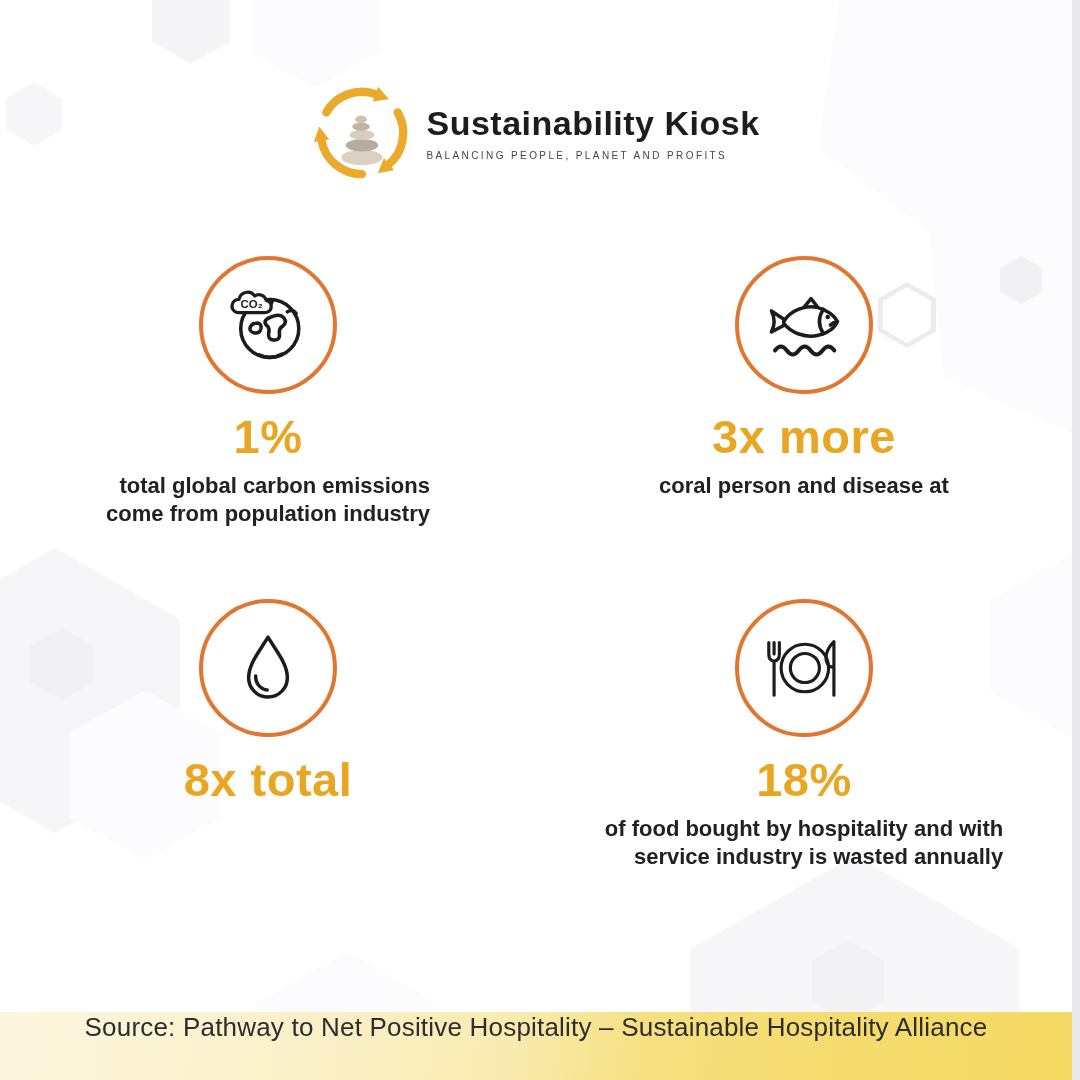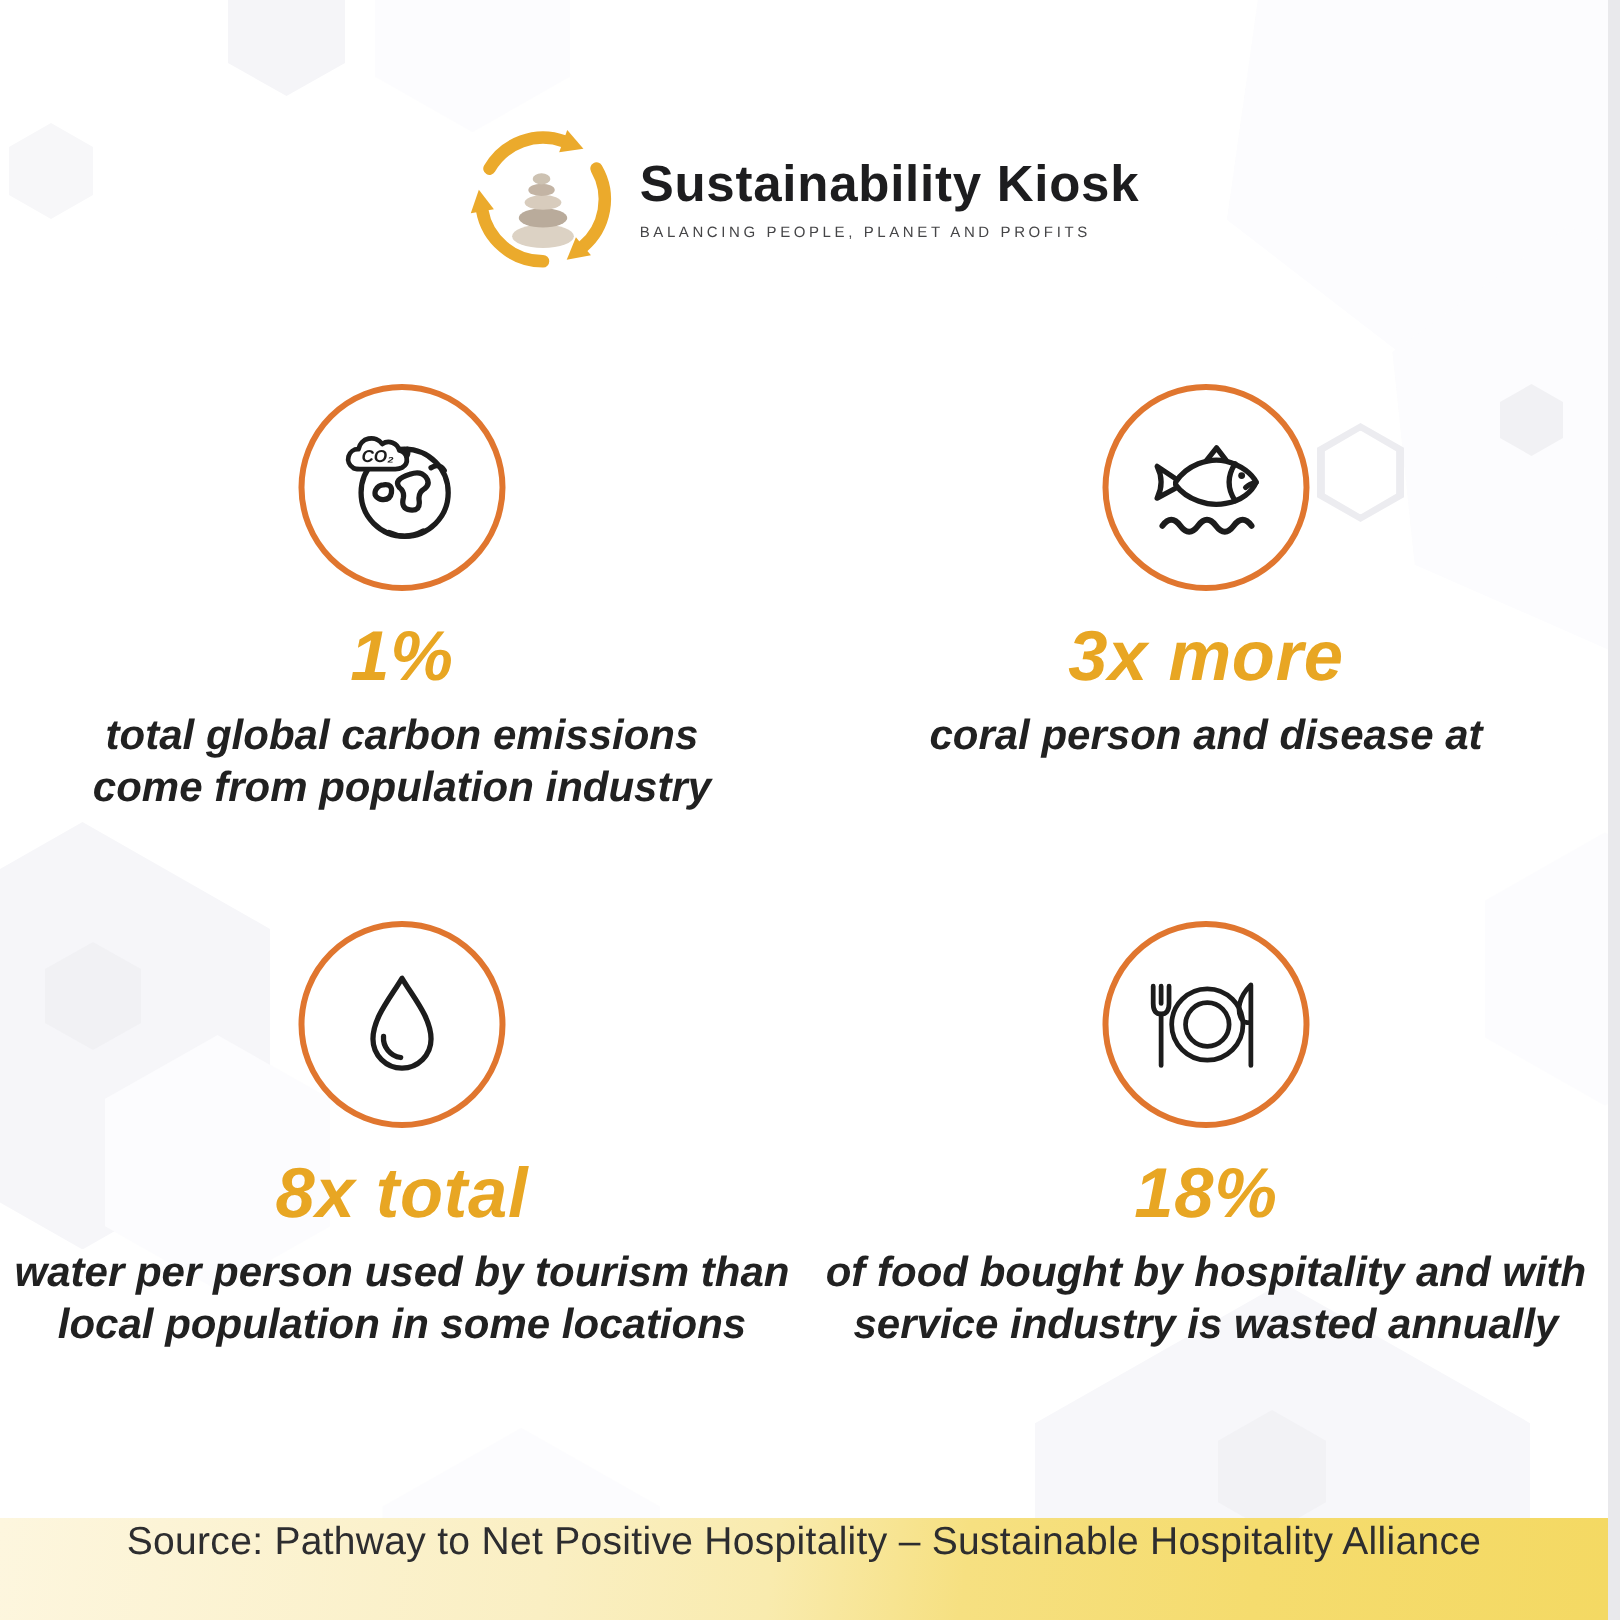--- a/index.html
+++ b/index.html
@@ -29,32 +29,32 @@
     font-size:34px;font-weight:600;color:#1d1d1f;letter-spacing:.5px;line-height:1.1;
   }
   .brand-tagline{
     margin-top:7px;font-size:10px;font-weight:500;color:#454547;letter-spacing:2.4px;
   }
   
   .stats-grid{
     position:absolute;top:256px;left:0;width:100%;z-index:2;
     display:grid;grid-template-columns:1fr 1fr;row-gap:72px;
   }
-  .stat{display:flex;flex-direction:column;align-items:center;text-align:center;font-style:italic;}
+  .stat{display:flex;flex-direction:column;align-items:center;text-align:right;}
   .stat-circle{
     width:130px;height:130px;border:4px solid #E0762F;border-radius:50%;
     display:flex;align-items:center;justify-content:center;background:transparent;
   }
   .stat-circle svg{width:88px;height:88px;}
   .stat-value{
     margin-top:16px;font-size:47px;font-weight:800;color:#E8A623;line-height:1.15;
     letter-spacing:.5px;
   }
   .stat-caption{
-    margin-top:8px;font-size:28px;font-weight:700;color:#212121;line-height:1.25;
+    margin-top:8px;font-size:22px;font-weight:700;color:#212121;line-height:1.25;
   }
   
   .source-bar{
     position:absolute;left:0;bottom:0;width:100%;height:68px;z-index:3;
     display:flex;align-items:flex-start;justify-content:center;
     background:linear-gradient(97deg,#FDF6DE 0%,#FAEFC3 34%,#F9EBAE 48%,#F6E081 60%,#F5DC6E 78%,#F4D963 100%);
   }
   .source-text{font-size:26px;font-weight:400;color:#2d2d2f;letter-spacing:.2px;}
 </style>
 </head>
@@ -158,24 +158,20 @@
     <section class="stat">
       <div class="stat-circle">
         <svg viewBox="0 0 100 100" aria-hidden="true">
           <g fill="none" stroke="#1c1c1c" stroke-width="4" stroke-linecap="round" stroke-linejoin="round">
             <path d="M50,15 C41,30 28,45 28,61 a22,22 0 0 0 44,0 C72,45 59,30 50,15 Z"></path>
             <path d="M36,59 a15,15 0 0 0 13,16"></path>
           </g>
         </svg>
       </div>
       <div class="stat-value">8x total</div>
-      <div class="stat-caption">
-        <div>water per person used by tourism than</div>
-        <div>local population in some locations</div>
-      </div>
     </section>
 
     <section class="stat">
       <div class="stat-circle">
         <svg viewBox="0 0 100 100" aria-hidden="true">
           <g fill="none" stroke="#1c1c1c" stroke-width="3.6" stroke-linecap="round" stroke-linejoin="round">
             <circle cx="51" cy="50" r="27"></circle>
             <circle cx="51" cy="50" r="16.5"></circle>
             <path d="M10,21 L10,34 Q10,42 16,42 Q22,42 22,34 L22,21 M16,21 L16,34 M16,42 L16,81"></path>
             <path d="M84,20 C75,29 73,39 77,46 C79,49 82,49 84,48 Z M84,48 L84,81"></path>

